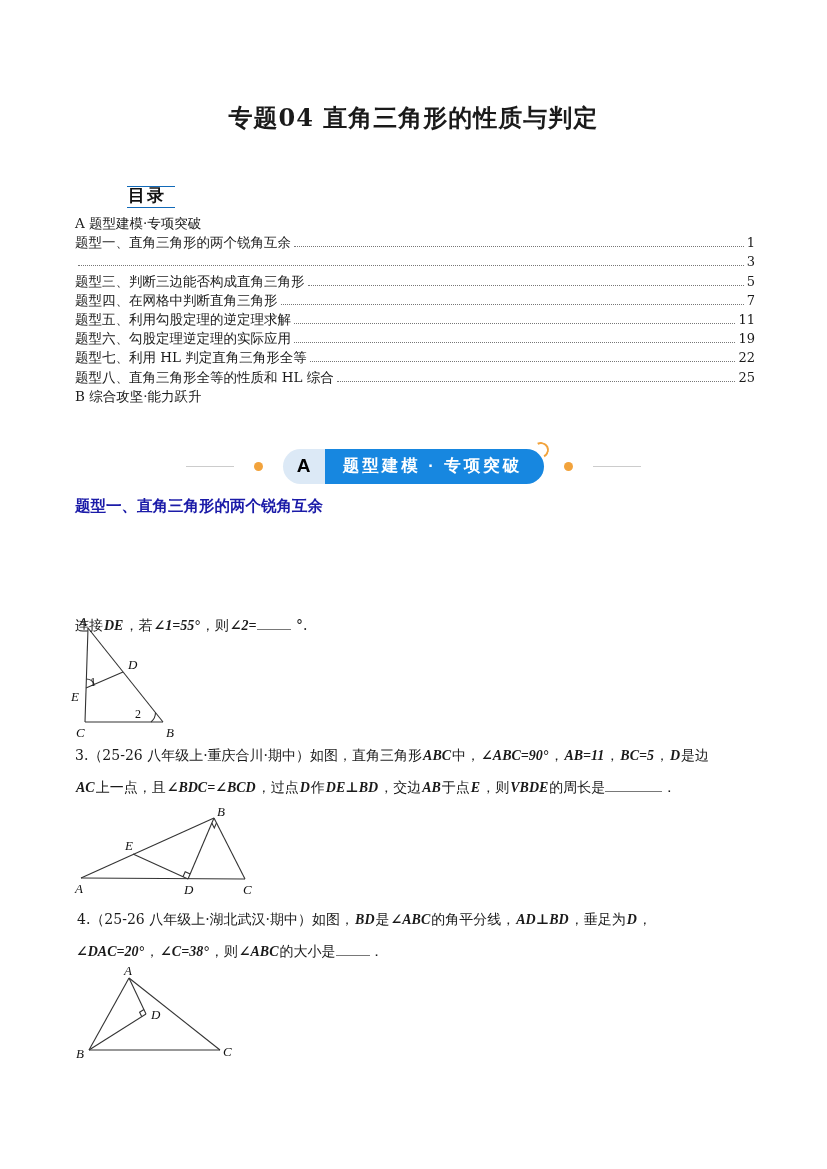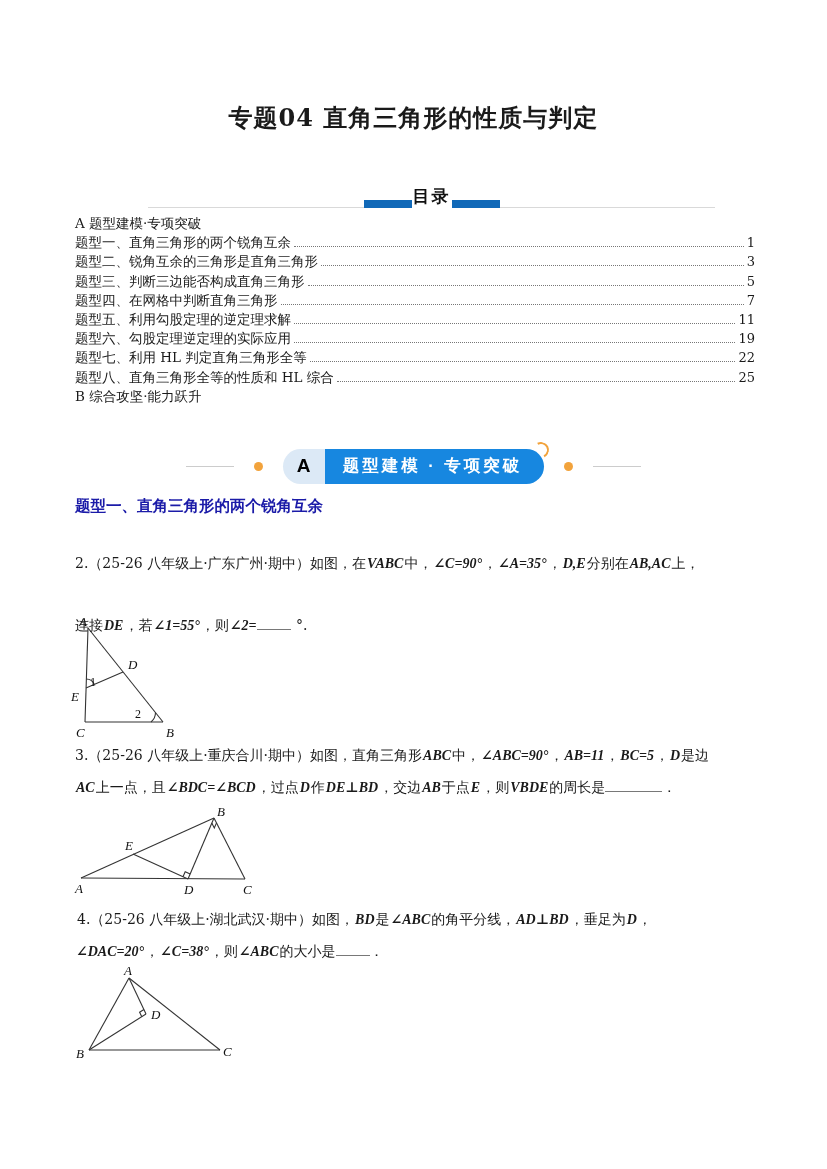--- a/index.html
+++ b/index.html
@@ -9,22 +9,22 @@
     font-family:"DejaVu Serif","Liberation Serif",serif;color:#1a1a1a;padding-left:16px;
   }
   .abs{position:absolute;}
   
   .doc-title{
     top:102px;left:0;width:827px;text-align:center;
     font-size:24px;font-weight:bold;letter-spacing:1px;margin:0;
   }
   
   .toc-heading{
-    top:186px;left:148px;width:567px;height:22px;
-    display:flex;align-items:flex-end;
+    top:186px;left:127px;width:567px;height:22px;
+    display:flex;align-items:flex-start;flex-direction:column;
   }
   .toc-heading .gline{flex:1;height:1px;background:#d9d9d9;}
   .toc-heading .bbar{width:48px;height:8px;}
   .toc-heading .toc-title{
     font-size:17px;font-weight:bold;letter-spacing:2px;margin:0 1px;color:#111;
     line-height:20px;position:relative;top:-2px;
   }
   
   .toc{
     top:214px;left:75px;width:680px;font-size:13.5px;line-height:19.2px;
@@ -93,21 +93,20 @@
 
   <div class="abs toc">
     <div class="toc-section">A 题型建模·专项突破</div>
     <div>
         <div class="toc-item">
           <span class="toc-label">题型一、直角三角形的两个锐角互余</span>
           <span class="toc-leader"></span>
           <span class="toc-page">1</span>
         </div>
         <div class="toc-item">
-          <span class="toc-label">题型二、锐角互余的三角形是直角三角形</span>
           <span class="toc-leader"></span>
           <span class="toc-page">3</span>
         </div>
         <div class="toc-item">
           <span class="toc-label">题型三、判断三边能否构成直角三角形</span>
           <span class="toc-leader"></span>
           <span class="toc-page">5</span>
         </div>
         <div class="toc-item">
           <span class="toc-label">题型四、在网格中判断直角三角形</span>
@@ -146,21 +145,20 @@
       <div class="pill-label" style="background: rgb(23, 135, 224);">题型建模 · 专项突破</div>
       <div class="corner-arc" style="border-top-color: rgb(242, 163, 60); border-right-color: rgb(242, 163, 60);"></div>
     </div>
     <div class="dot" style="background: rgb(242, 163, 60);"></div>
     <div class="hline" style="background: rgb(204, 204, 204);"></div>
   </div>
 
   <h2 class="abs sec-heading" style="color: rgb(27, 27, 168);">题型一、直角三角形的两个锐角互余</h2>
 
 
-  <div class="abs pline" style="top:555px;left:75px;"><span>2.（25-26 八年级上·广东广州·期中）如图，在</span><span class="m">VABC</span><span>中，</span><span class="m">∠C=90°</span><span>，</span><span class="m">∠A=35°</span><span>，</span><span class="m">D,E</span><span>分别在</span><span class="m">AB,AC</span><span>上，</span></div>
   <div class="abs pline" style="top:616px;left:75px;"><span>连接</span><span class="m">DE</span><span>，若</span><span class="m">∠1=55°</span><span>，则</span><span class="m">∠2=</span><span class="blank" style="width: 34px;"></span><span> °.</span></div>
 
   <div class="abs fig" style="top:613px;left:70px;">
     <svg width="115" height="130" viewBox="0 0 115 130">
       <line x1="18" y1="15" x2="15" y2="109"></line>
       <line x1="18" y1="15" x2="93" y2="109"></line>
       <line x1="15" y1="109" x2="93" y2="109"></line>
       <line x1="16" y1="75" x2="53" y2="59"></line>
       <path d="M16.3 66 A 9 9 0 0 1 24.3 71.4"></path>
       <path d="M85.5 99.6 A 12 12 0 0 1 81 109"></path>

